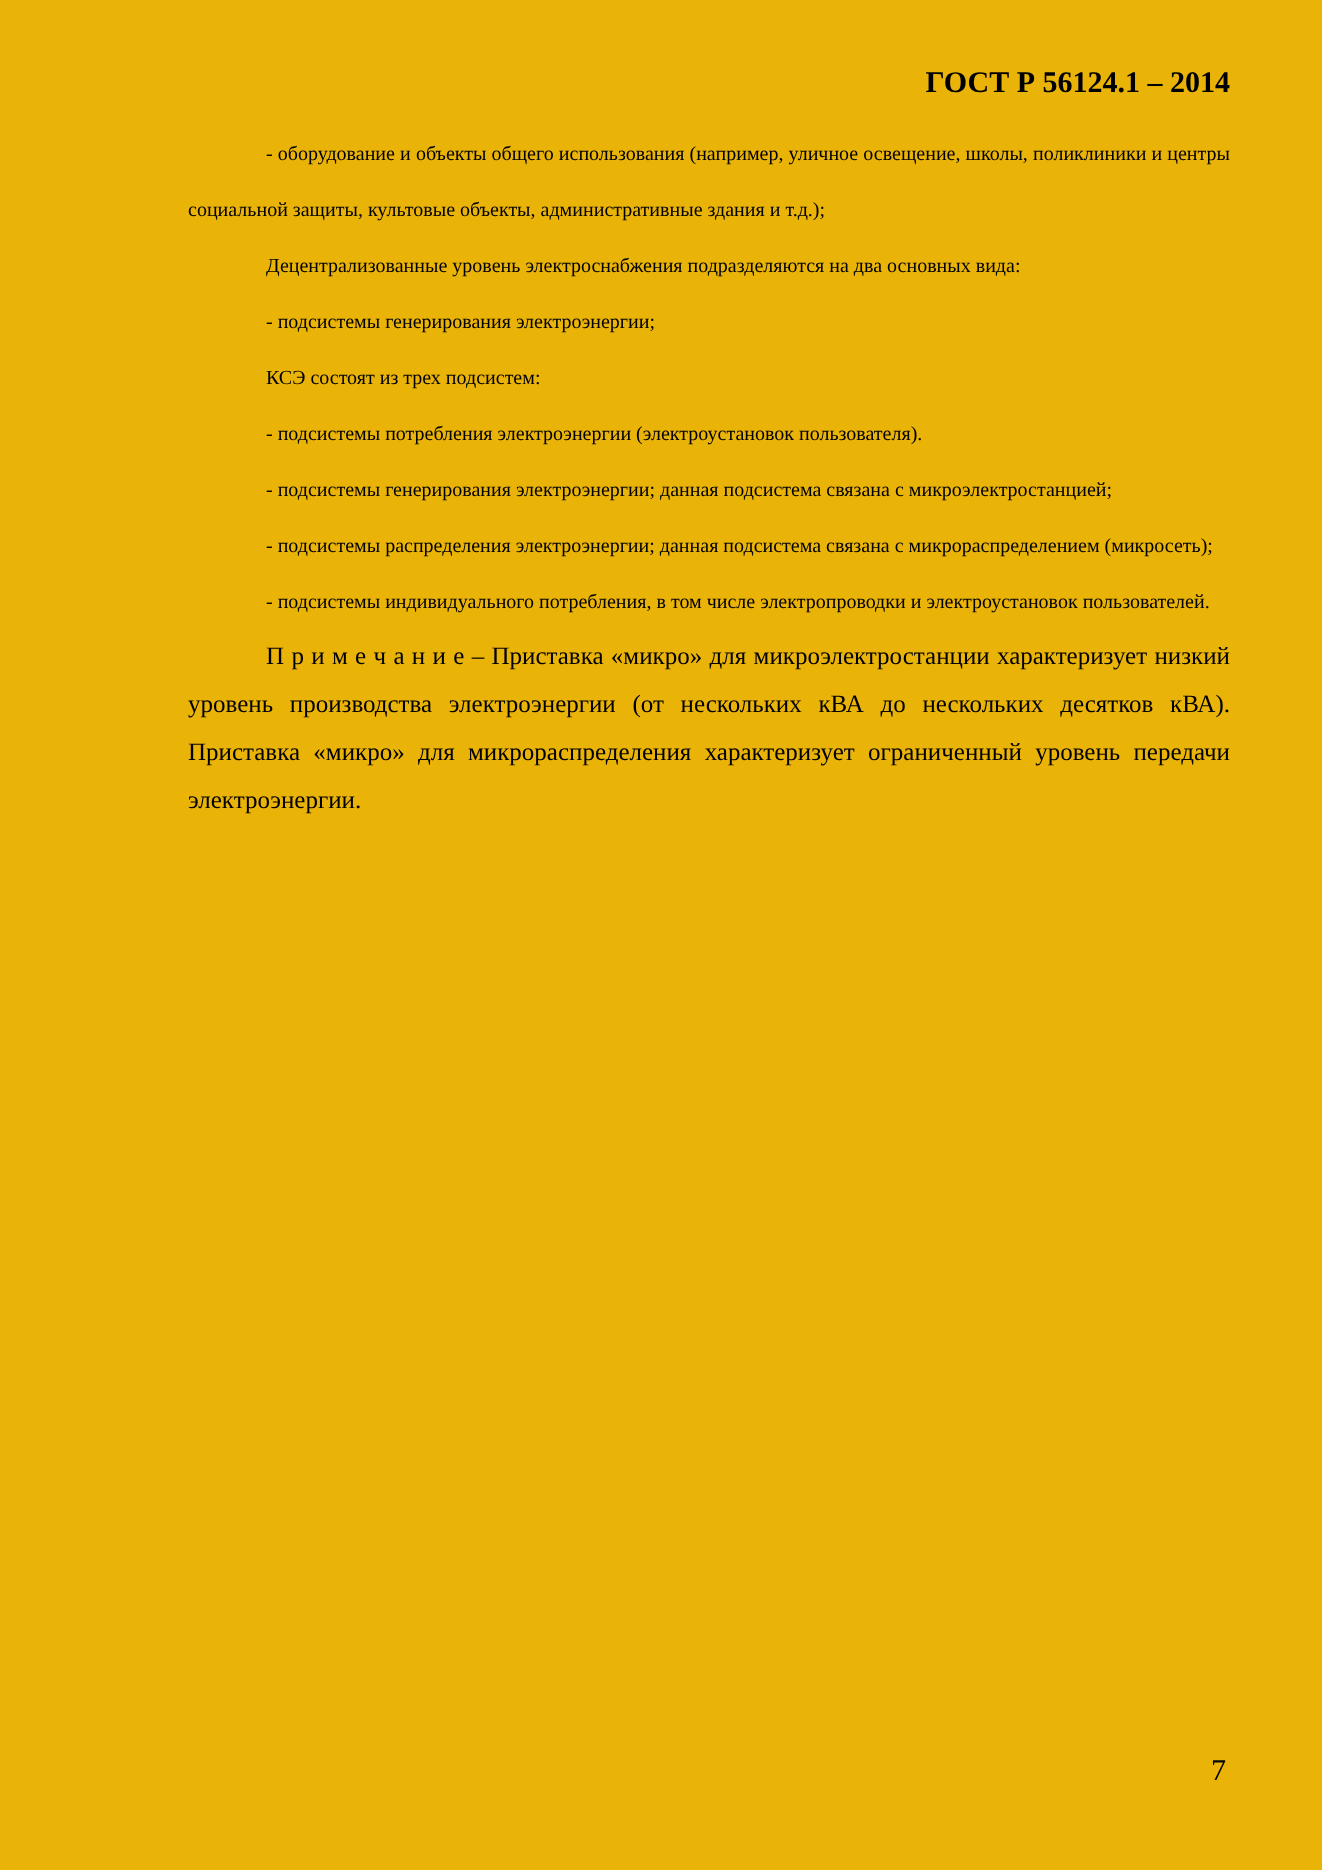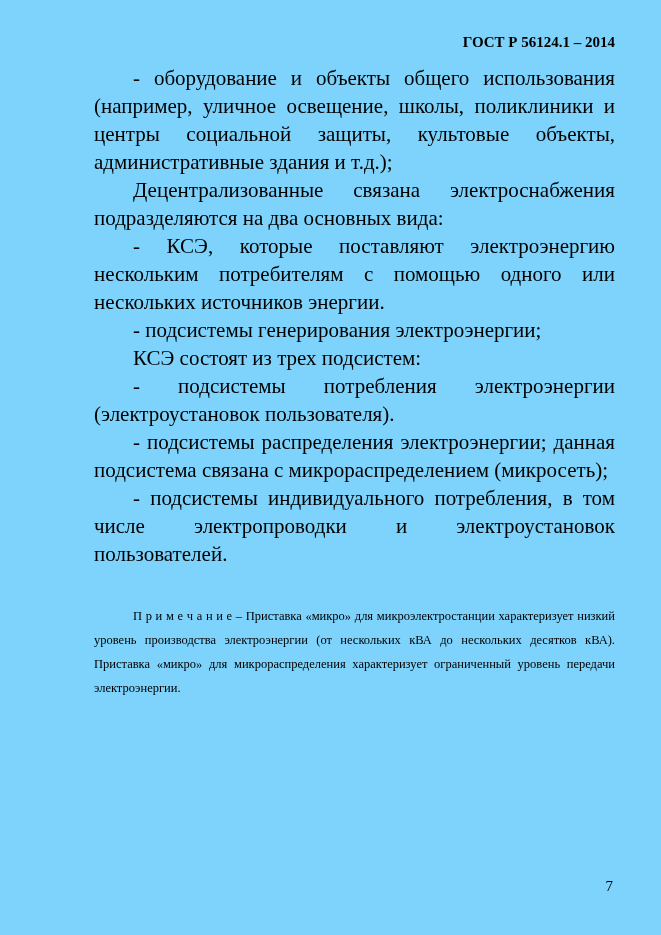--- a/index.html
+++ b/index.html
@@ -4,45 +4,44 @@
 <style>
   html, body {
     margin: 0;
     padding: 0;
     background: #ffffff;
   }
   .page {
     position: relative;
     width: 661px;
     height: 935px;
-    background: #7dd3fc;
+    background: #eab308;
     color: #000000;
     font-family: "Liberation Serif", serif;
     box-sizing: border-box;
     padding: 32px 46px 16px 94px;
     overflow: hidden;
   }
   .doc-header {
     text-align: right;
     font-weight: bold;
     font-size: 15px;
     line-height: 20px;
     margin-bottom: 12px;
   }
   .doc-body p {
     margin: 0;
-    font-size: 21px;
+    font-size: 10px;
     line-height: 28px;
     text-align: justify;
     text-indent: 39px;
   }
   .doc-body p.note {
     font-size: 12.5px;
     line-height: 24px;
-    margin-top: 36px;
   }
   .italic {
   }
   .page-number {
     position: absolute;
     right: 48px;
     bottom: 40px;
     font-size: 15px;
     line-height: 18px;
   }
@@ -52,32 +51,32 @@
 
 <div class="page">
 
   <div class="doc-header">ГОСТ Р 56124.1 – 2014</div>
 
   <div class="doc-body">
 
     <p>- оборудование и объекты общего использования (например, уличное освещение, школы, поликлиники и центры социальной защиты, культовые объекты, административные здания и т.д.);</p>
 
 
-    <p><span>Децентрализованные связана </span><span class="italic">электроснабжения</span><span> подразделяются на два основных вида:</span></p>
+    <p><span>Децентрализованные уровень </span><span class="italic">электроснабжения</span><span> подразделяются на два основных вида:</span></p>
 
 
-    <p>- КСЭ, которые поставляют электроэнергию нескольким потребителям с помощью одного или нескольких источников энергии.</p>
 
 
     <p>- подсистемы генерирования электроэнергии;</p>
 
     <p>КСЭ состоят из трех подсистем:</p>
 
     <p>- подсистемы потребления электроэнергии (электроустановок пользователя).</p>
 
+    <p>- подсистемы генерирования электроэнергии; данная подсистема связана с микроэлектростанцией;</p>
 
     <p>- подсистемы распределения электроэнергии; данная подсистема связана с микрораспределением (микросеть);</p>
 
     <p>- подсистемы индивидуального потребления, в том числе электропроводки и электроустановок пользователей.</p>
 
     <p class="note">П р и м е ч а н и е – Приставка «микро» для микроэлектростанции характеризует низкий уровень производства электроэнергии (от нескольких кВА до нескольких десятков кВА). Приставка «микро» для микрораспределения характеризует ограниченный уровень передачи электроэнергии.</p>
 
 
   </div>
 

